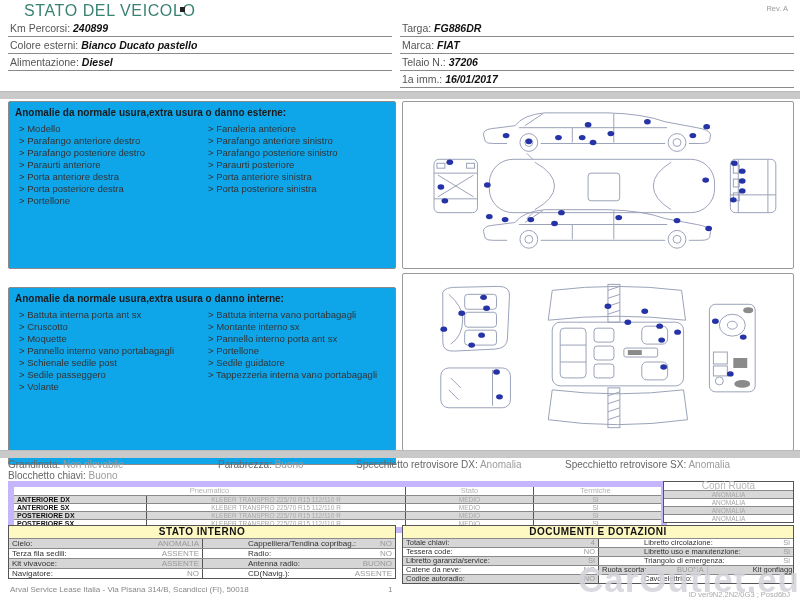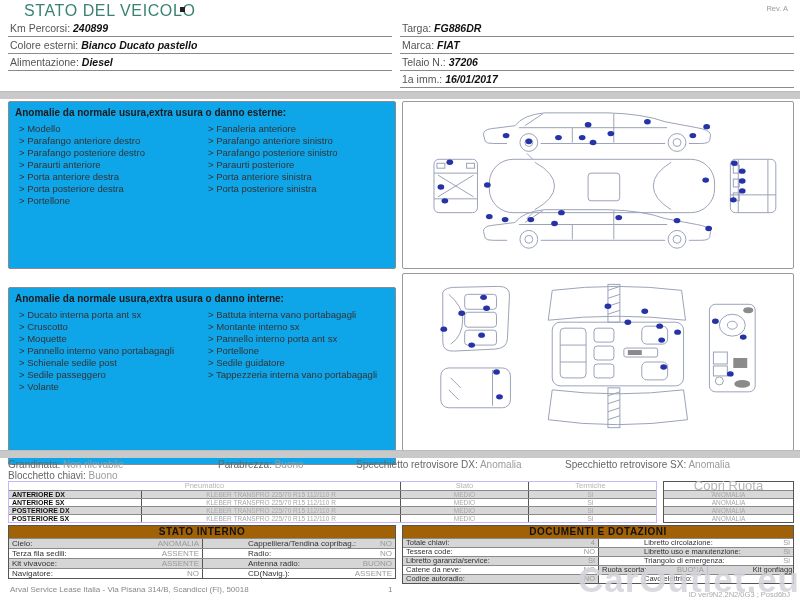--- a/index.html
+++ b/index.html
@@ -36,40 +36,40 @@
   .dfill{fill:#8a8a8a;stroke:none;}
 
   
   .cond{position:absolute;font-size:10px;color:#666;line-height:11px;}
   .cond .cv{color:#9b9b9b;}
   #cond-grandinata{left:8px;top:459px;} #cond-parabrezza{left:218px;top:459px;}
   #cond-dx{left:356px;top:459px;} #cond-sx{left:565px;top:459px;}
   #cond-blocchetto{left:8px;top:470px;}
 
   
-  #tire-main{position:absolute;left:8px;top:481px;width:647px;border:1px solid #c4b5fd;background:#fff;}
+  #tire-main{position:absolute;left:8px;top:481px;width:647px;border:6px solid #c4b5fd;background:#fff;}
   .tHead{display:grid;grid-template-columns:132px 259px 128px 124px;height:8px;}
   .tHead .h{font-size:7.5px;line-height:8px;color:#b5b5b5;text-align:center;overflow:hidden;}
   .tHead .h.span2{grid-column:1/3;}
   .tHead .h.bl{border-left:1px solid #555;}
   .tRow{display:grid;grid-template-columns:132px 259px 128px 124px;height:7px;border-top:1px solid #8a8a8a;}
   .tRow .c{font-size:6.5px;line-height:7px;overflow:hidden;white-space:nowrap;}
   .tRow .pos{font-size:7px;font-weight:bold;color:#111;padding-left:3px;}
   .tRow .val{color:#a8a8a8;text-align:center;border-left:1px solid #555;}
   .tRows > div:nth-of-type(odd){background:#d8d8d8;}
   #tire-copri{position:absolute;left:663px;top:481px;width:129px;border:1px solid #555;background:#fff;}
-  #tire-copri .tHead2{height:8px;font-size:13px;line-height:8px;color:#b5b5b5;text-align:center;}
+  #tire-copri .tHead2{height:8px;font-size:10px;line-height:8px;color:#b5b5b5;text-align:center;}
   .cRow{height:7px;border-top:1px solid #8a8a8a;font-size:6.5px;line-height:7px;color:#a8a8a8;text-align:center;}
   .cRows > div:nth-of-type(odd){background:#d8d8d8;}
 
   
   .btable{position:absolute;top:525px;border:1px solid #555;background:#fff;}
   #stato-interno{left:8px;width:386px;}
   #documenti{left:402px;width:390px;}
-  .bhead{height:12px;line-height:12px;background:#a16207;text-align:center;
+  .bhead{height:12px;line-height:12px;background:#fef9c3;text-align:center;
          font-size:10px;font-weight:bold;color:#111;letter-spacing:.5px;}
   .siRow{display:grid;grid-template-columns:1fr 1fr;height:9px;border-top:1px solid #8a8a8a;}
   .siRows > div:nth-of-type(odd){background:#d6d6d6;}
   .bcell{display:flex;justify-content:space-between;padding:0 3px;font-size:8px;line-height:9px;overflow:hidden;white-space:nowrap;}
   .bcell + .bcell, .bl2{border-left:1px solid #555;padding-left:45px;}
   .bcell .bv{color:#9a9a9a;}
   .bcell .blb{color:#333;}
   .docRow{display:grid;grid-template-columns:1fr 1fr;height:8px;border-top:1px solid #8a8a8a;}
   .docRow .bcell{font-size:7.5px;line-height:8px;}
   .docSplit{display:grid;grid-template-columns:1.25fr 1fr;border-left:1px solid #555;}
@@ -207,21 +207,21 @@
           <ellipse cx="308" cy="128" rx="3.4" ry="2.7" fill="#2633a6"></ellipse>
         </g>
     </svg>
   </div>
 
   <div id="int-anom" class="anom-box">
     <div class="anom-title">Anomalie da normale usura,extra usura o danno interne:</div>
     <div class="anom-cols">
       <ul>
 
-      <li class="anom-item">&gt; <span>Ducato interna porta ant sx</span></li>
+      <li class="anom-item">&gt; <span>Battuta interna porta ant sx</span></li>
           <li class="anom-item">&gt; <span>Cruscotto</span></li>
           <li class="anom-item">&gt; <span>Moquette</span></li>
           <li class="anom-item">&gt; <span>Pannello interno vano portabagagli</span></li>
           <li class="anom-item">&gt; <span>Schienale sedile post</span></li>
           <li class="anom-item">&gt; <span>Sedile passeggero</span></li>
           <li class="anom-item">&gt; <span>Volante</span></li>
         </ul>
       <ul>
 
       <li class="anom-item">&gt; <span>Battuta interna vano portabagagli</span></li>

